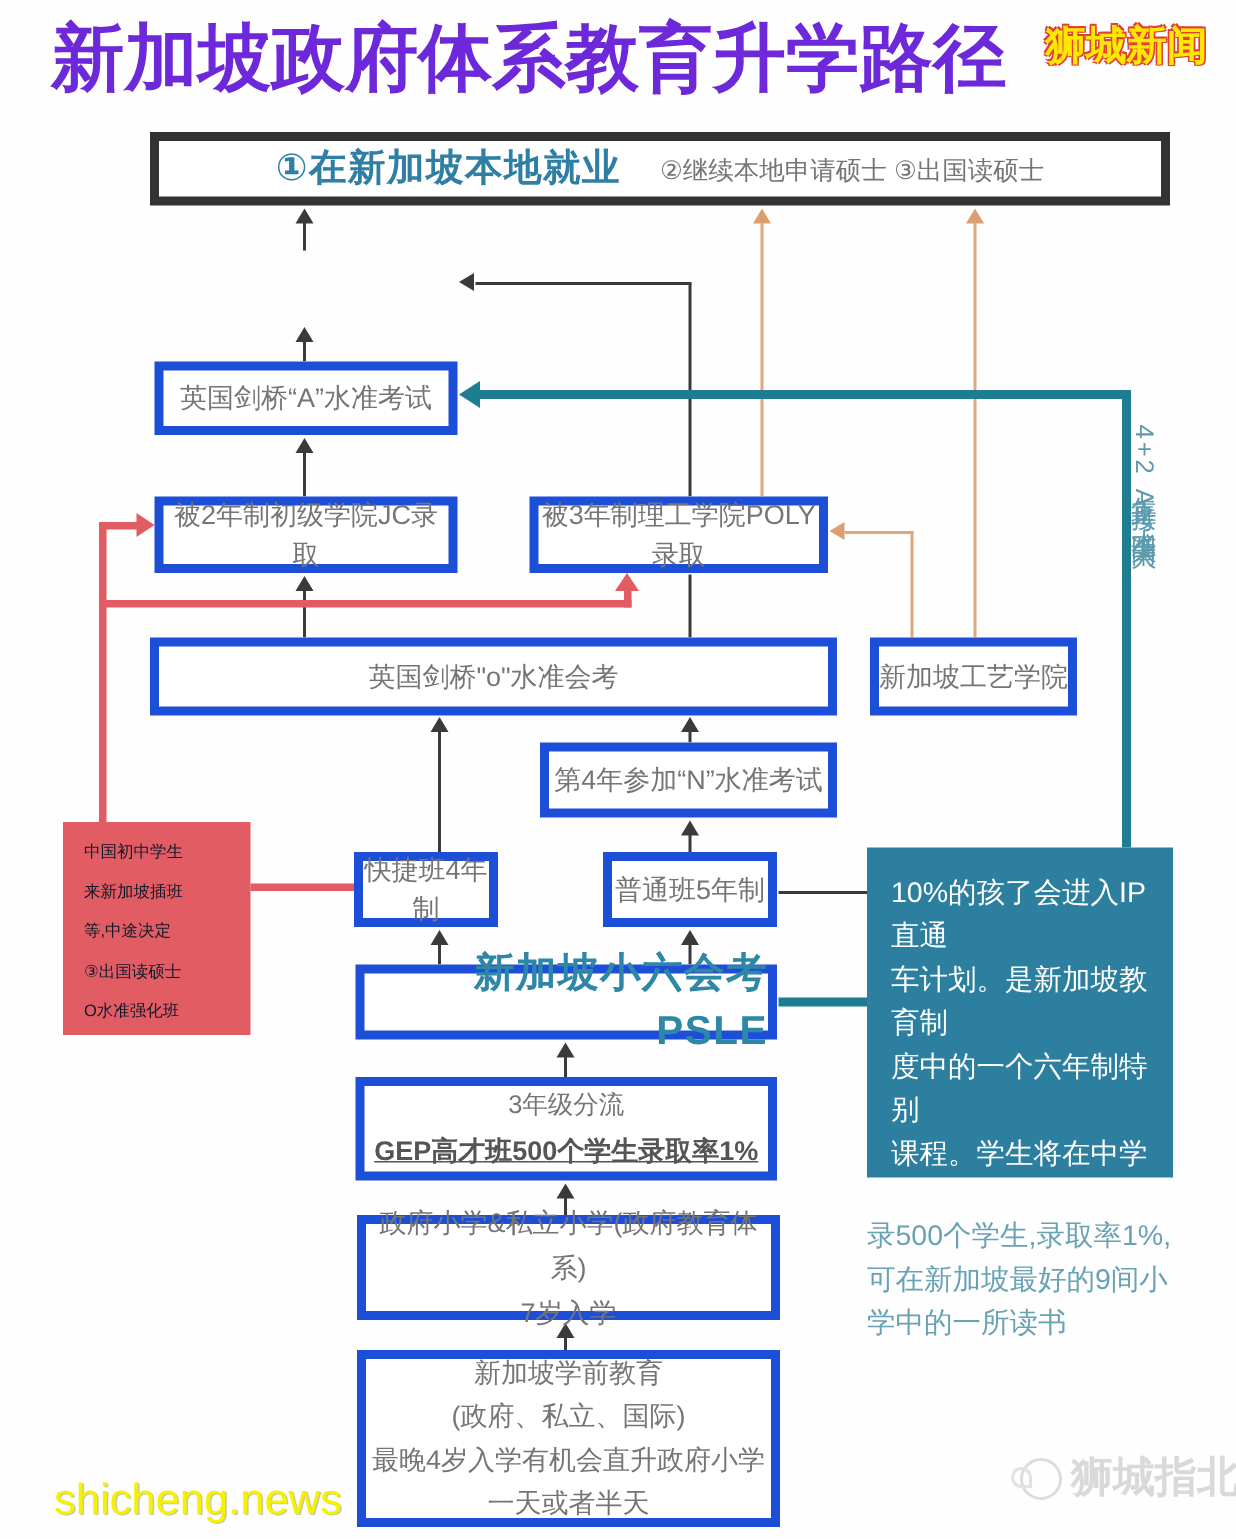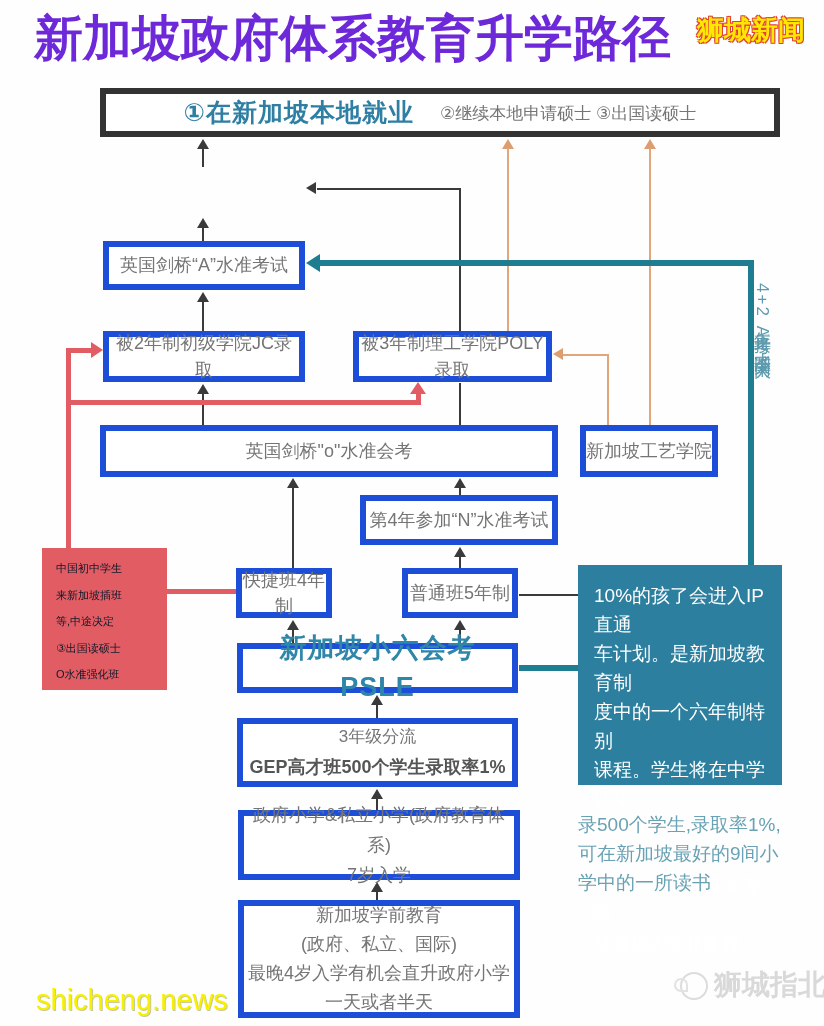--- a/index.html
+++ b/index.html
@@ -24,23 +24,23 @@
           font-size:17px;color:#5E9AAE;letter-spacing:2px;}
   .side-note{position:absolute;left:578px;top:810px;font-size:19px;color:#69A2B4;line-height:29px;}
 
   
   .box{position:absolute;box-sizing:border-box;background:#ffffff;border:6px solid #1d4ed8;
        display:flex;flex-direction:column;align-items:center;justify-content:center;
        color:#757575;font-size:18px;text-align:center;line-height:1.45;}
   .box-top{border-color:#333;flex-direction:row;align-items:center;}
   .box-top .t1{font-size:25px;font-weight:bold;color:#2E7FA3;letter-spacing:1px;}
   .box-top .t2{font-size:17px;color:#757575;margin-left:26px;padding-top:4px;}
-  .box-psle{font-size:27px;font-weight:bold;color:#2E86A8;letter-spacing:1px;}
+  .box-psle{font-size:27px;font-weight:bold;color:#2E86A8;letter-spacing:1px;text-align:right;}
   .box-gep .g1{font-size:17px;margin-bottom:5px;}
-  .box-gep .g2{font-size:18px;font-weight:bold;color:#555;}
+  .box-gep .g2{font-size:18px;font-weight:bold;color:#555;text-decoration:underline;}
   .panel-red{position:absolute;box-sizing:border-box;background:#E25D63;color:#0f172a;
              font-size:11px;line-height:26.5px;padding:7px 0 0 14px;}
   .panel-blue{position:absolute;box-sizing:border-box;background:#2C7F9E;color:#fff;
               font-size:19px;line-height:29px;padding:16px 8px 0 16px;}
 
   
   .vl,.hl{position:absolute;}
   .bk{background:#3a3a3a;} .or{background:#E0A67C;} .rd{background:#E25D63;} .tl{background:#1E7D90;}
   .tri{position:absolute;width:0;height:0;}
   .tu-bk{border-left:6px solid transparent;border-right:6px solid transparent;border-bottom:10px solid #3a3a3a;}

